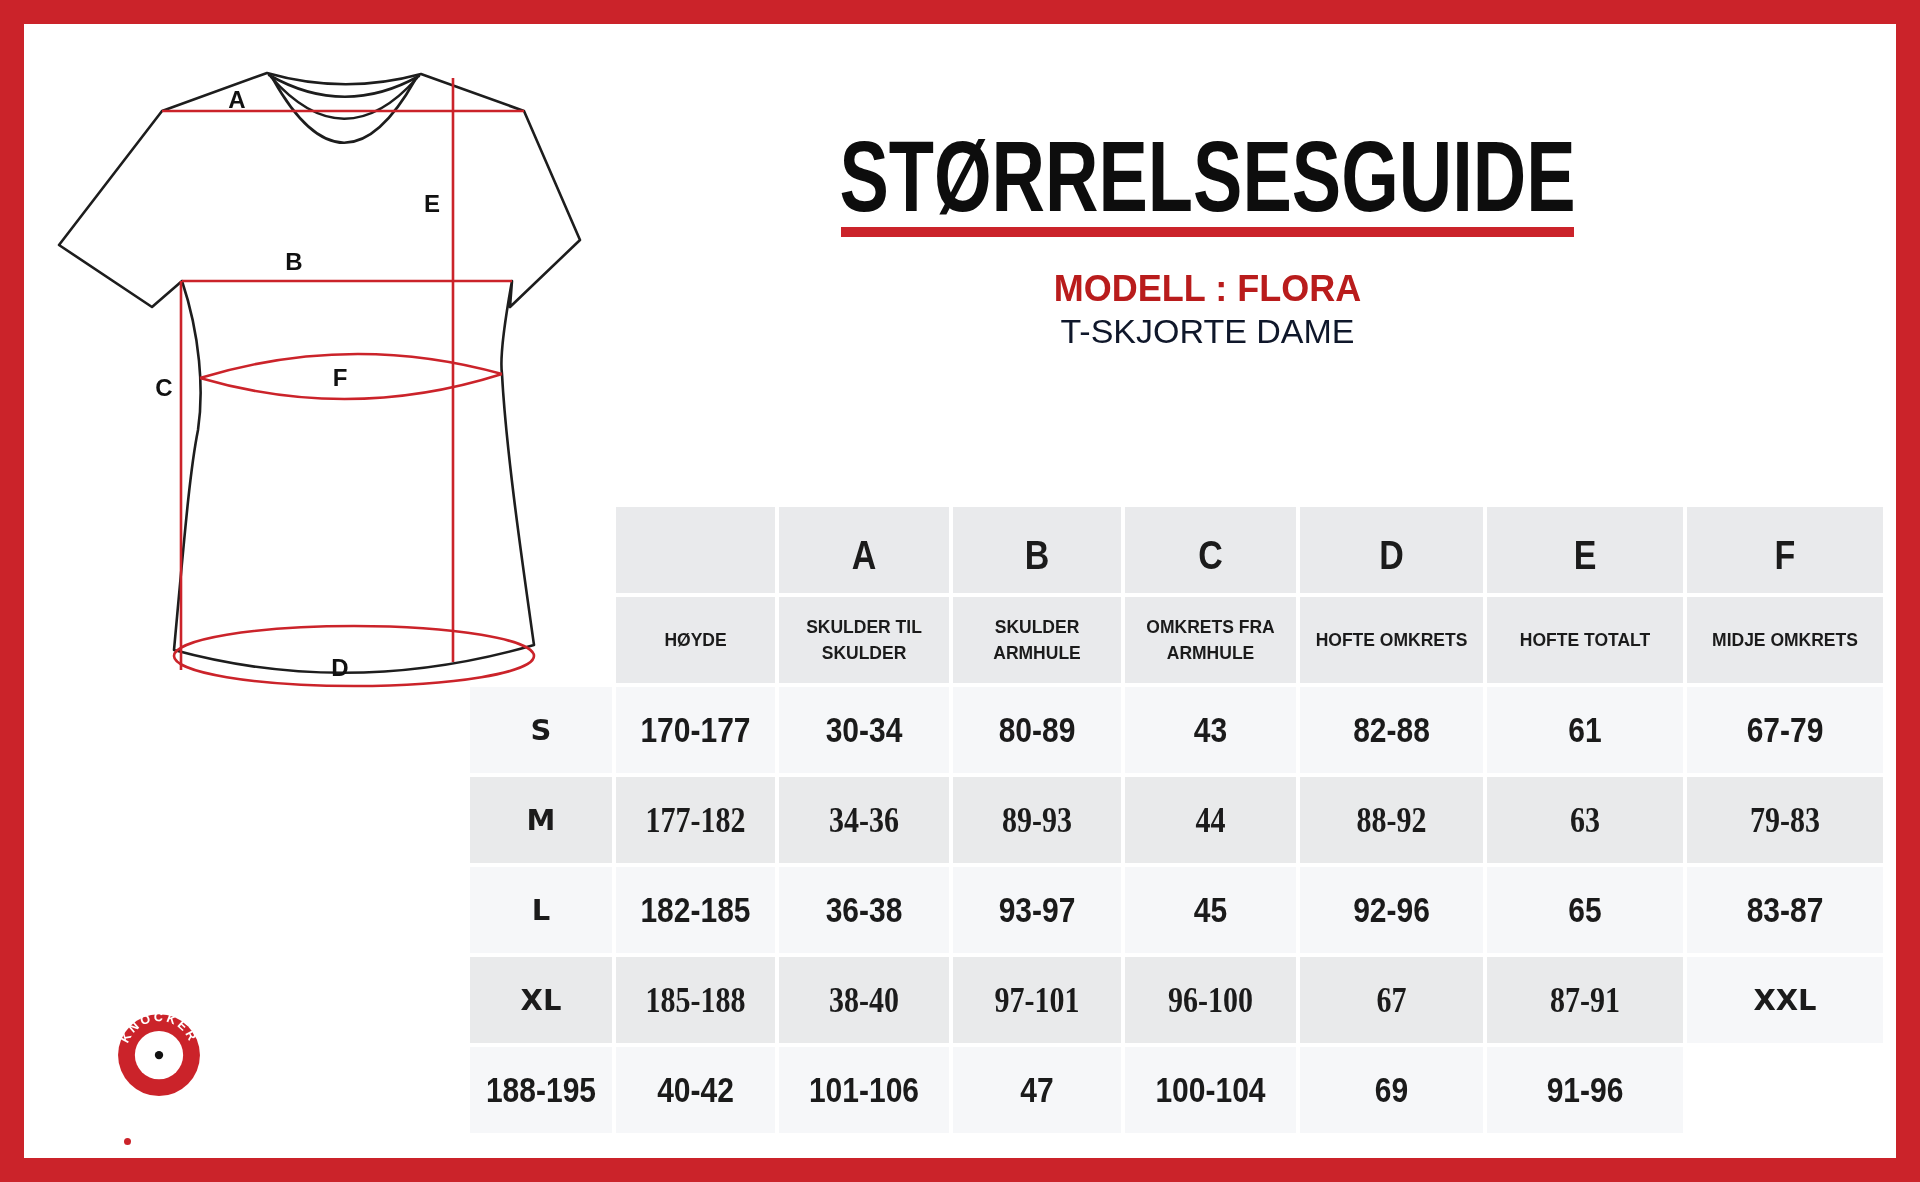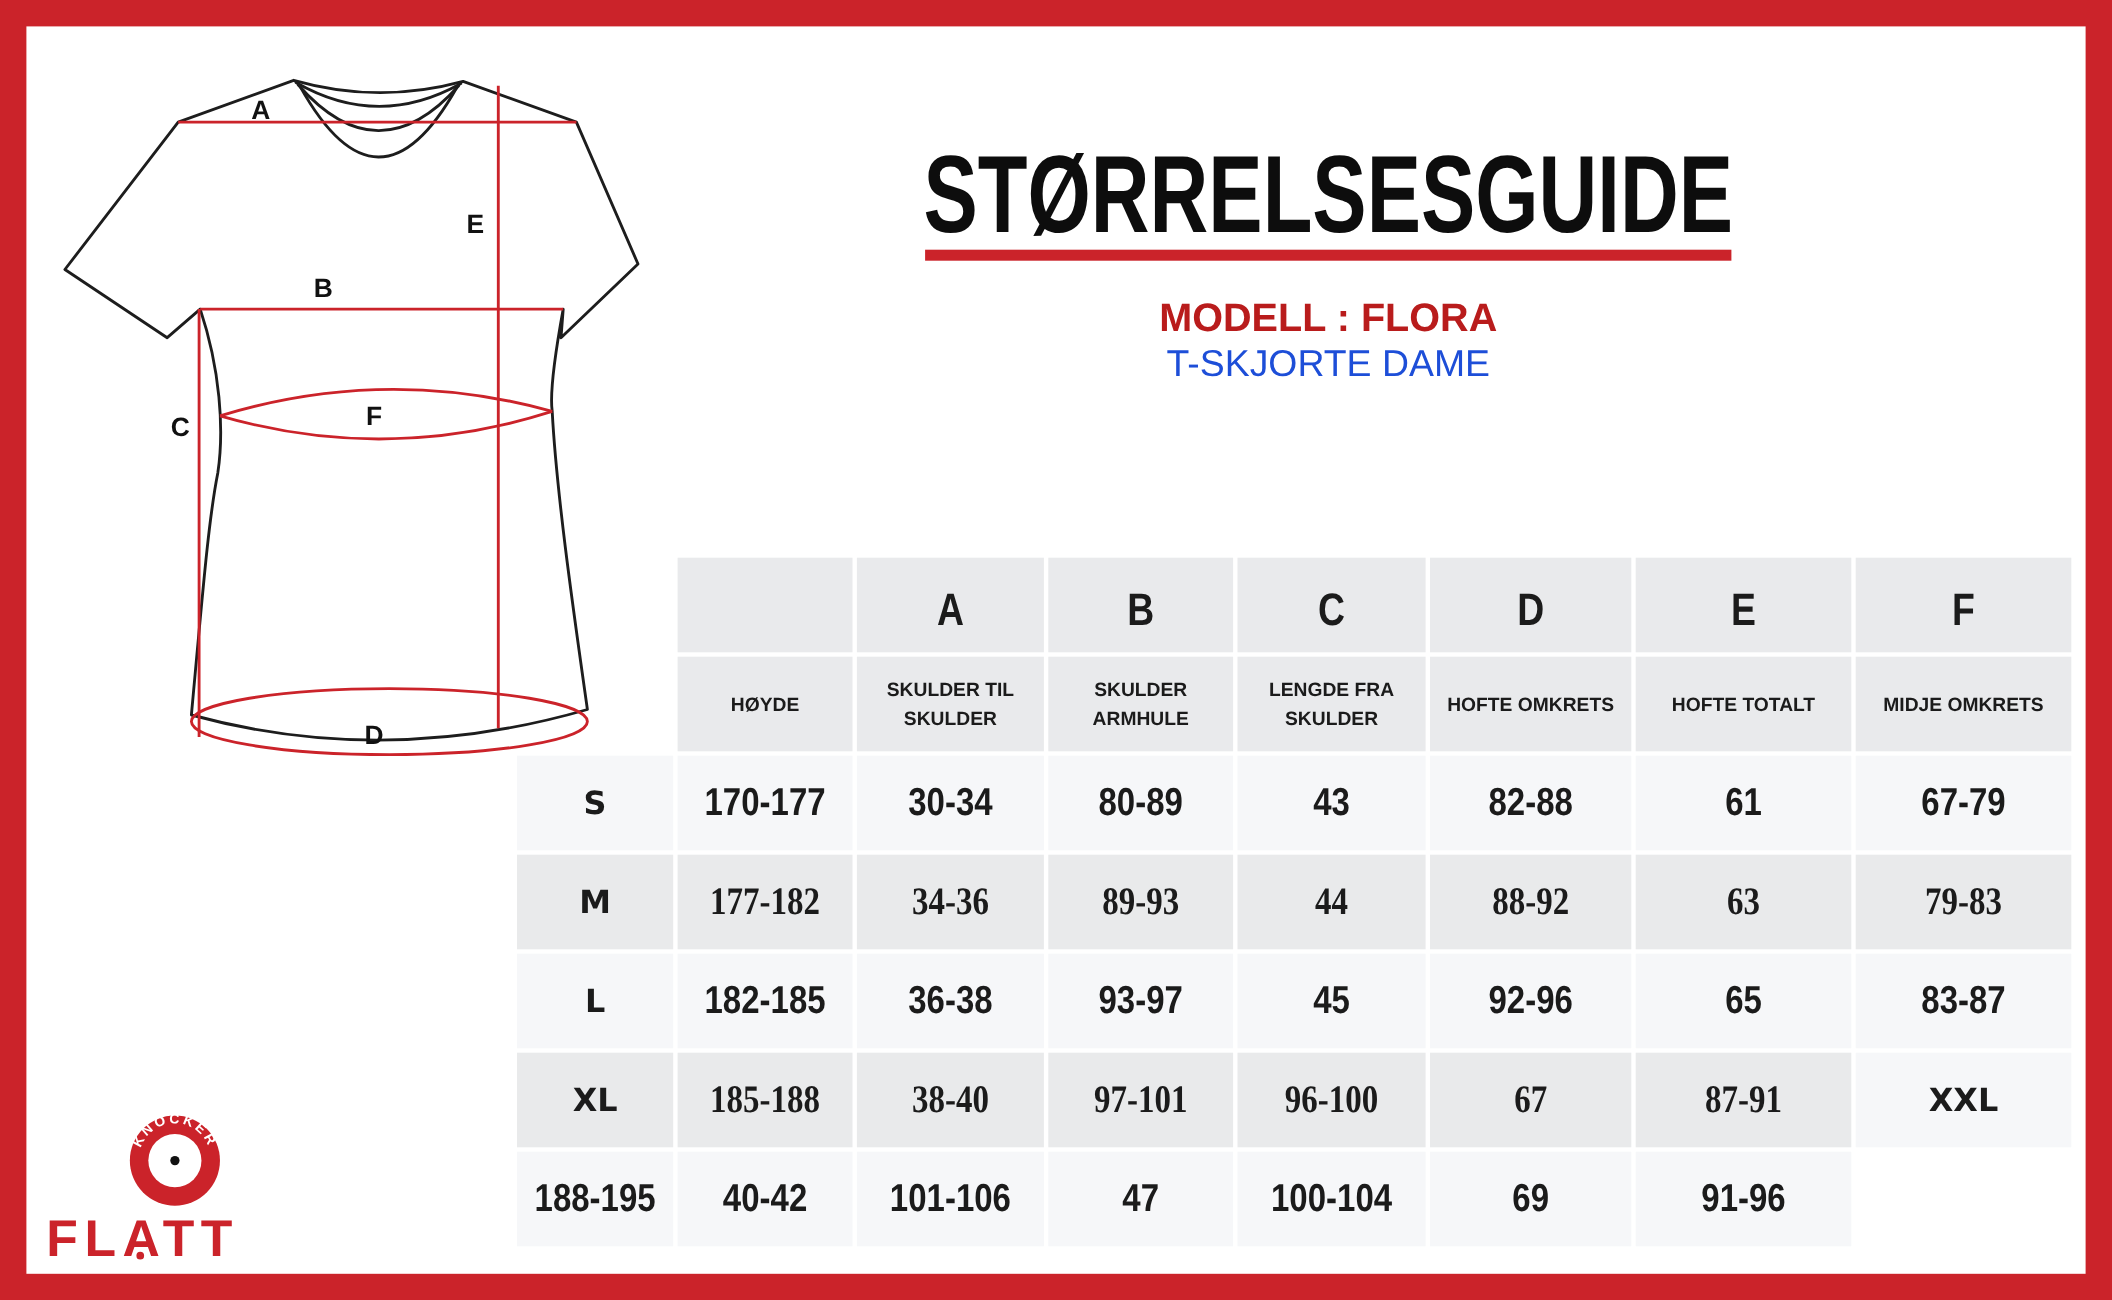--- a/index.html
+++ b/index.html
@@ -12,21 +12,21 @@
 
   
   .title-block{position:absolute;left:770px;top:0;width:875px;text-align:center;}
   .title{
     position:absolute;left:0;top:140px;width:100%;margin:0;
     font-size:74px;line-height:74px;font-weight:bold;letter-spacing:0px;color:#0d0d0d;
     transform:scaleY(1.35);
   }
   .rule{position:absolute;left:71px;top:227px;width:733px;height:10px;background:var(--red,#cb232a);}
   .model{position:absolute;left:0;top:268px;width:100%;font-size:36px;font-weight:bold;color:#b91c1c;}
-  .product{position:absolute;left:0;top:312px;width:100%;font-size:34px;font-weight:normal;color:#1d4ed8;}
+  .product{position:absolute;left:0;top:312px;width:100%;font-size:34px;font-weight:normal;color:#0f172a;}
 
   
   .shirt{position:absolute;left:40px;top:50px;width:560px;height:680px;}
   .shirt text{font-family:"Liberation Sans",sans-serif;font-weight:bold;font-size:24px;fill:#111;text-anchor:middle;}
 
   
   .size-table{
     position:absolute;left:470px;top:507px;
     display:grid;gap:4px;
     grid-template-columns:142px 159px 170px 168px 171px 183px 196px 196px;
@@ -117,21 +117,21 @@
         <span class="cy">E</span>
       </div>
     <div class="cell head letter">
         <span class="cy">F</span>
       </div>
 
     <div class="cell spacer"></div>
     <div class="cell head measure">HØYDE</div>
     <div class="cell head measure">SKULDER TIL SKULDER</div>
     <div class="cell head measure">SKULDER ARMHULE</div>
-    <div class="cell head measure">LENGDE FRA SKULDER</div>
+    <div class="cell head measure">OMKRETS FRA ARMHULE</div>
     <div class="cell head measure">HOFTE OMKRETS</div>
     <div class="cell head measure">HOFTE TOTALT</div>
     <div class="cell head measure">MIDJE OMKRETS</div>
 
     <div class="cell light size-cell">S</div>
     <div class="cell light value">
         <span class="cy">170-177</span>
       </div>
     <div class="cell light value">
         <span class="cy">30-34</span>
@@ -245,16 +245,15 @@
   <div class="logo">
     <svg class="badge" viewBox="0 0 120 120" aria-hidden="true">
       <circle cx="60" cy="62" r="39" fill="#cb232a"></circle>
       <circle cx="60" cy="62" r="23" fill="#ffffff"></circle>
       <circle cx="60" cy="62" r="4" fill="#111111"></circle>
       <defs>
         <path id="kArc" d="M 32,74 A 31,31 0 1 1 88,74" fill="none"></path>
       </defs>
       <text class="ktxt"><textPath href="#kArc" startOffset="50%" text-anchor="middle">KNOCKER</textPath></text>
     </svg>
-    <div class="brand">FLATT</div>
     <div class="brand-a-dot"></div>
   </div>
 </div>
 
 </body></html>

